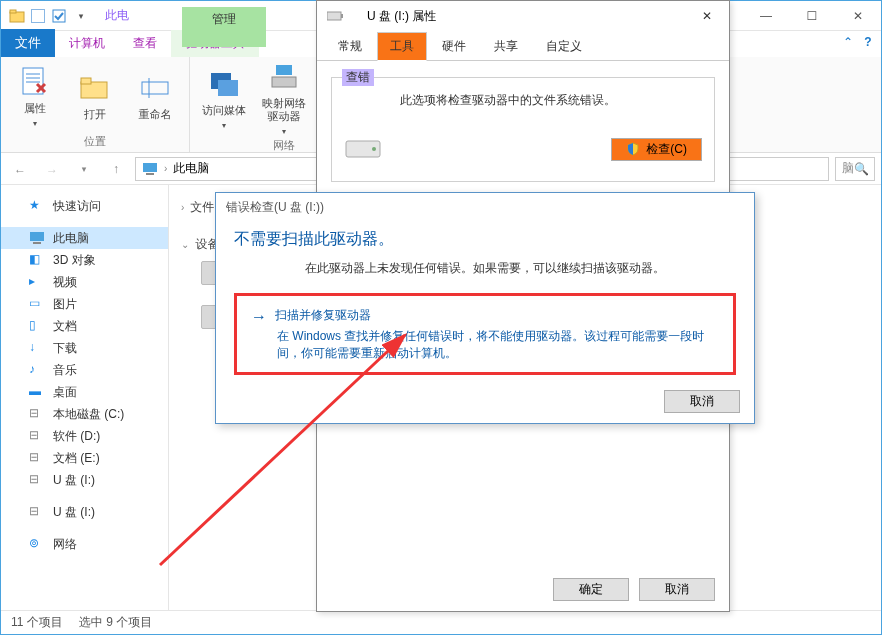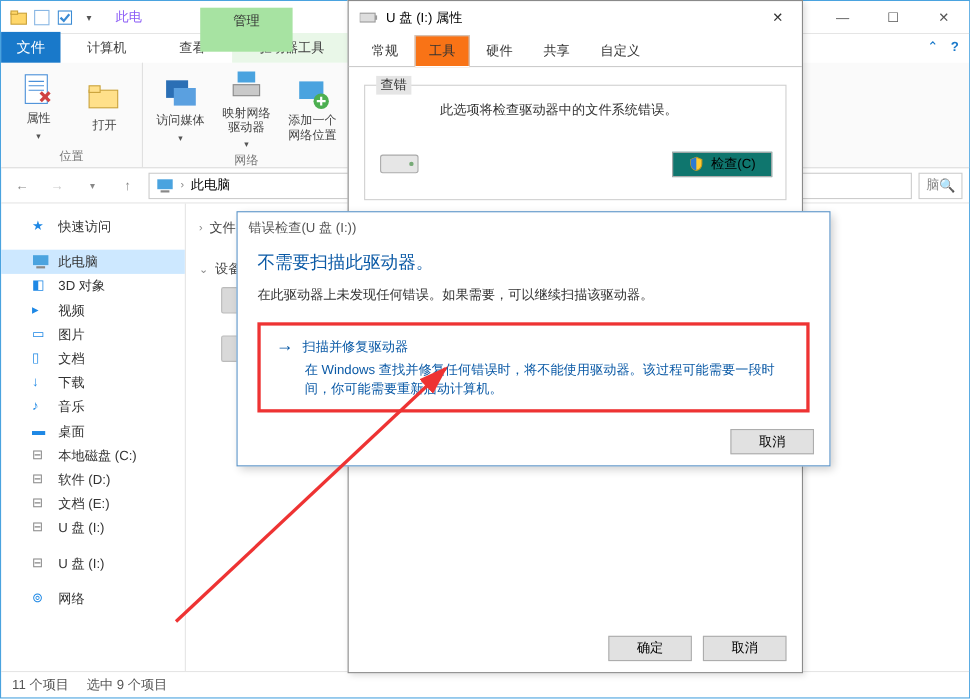--- a/index.html
+++ b/index.html
@@ -10,21 +10,21 @@
   .qat{display:flex;gap:6px;padding:0 8px;align-items:center;}
   .qat .ico{width:16px;height:16px;display:inline-flex;align-items:center;justify-content:center;}
   .titlebar .title{flex:0 0 auto;margin-left:8px;color:#8b5cf6;}
   .winbtns{position:absolute;right:0;top:0;display:flex;}
   .winbtn{width:46px;height:30px;display:flex;align-items:center;justify-content:center;color:#555;}
   .help{position:absolute;right:4px;top:34px;display:flex;gap:2px;color:#1979ca;}
   .help span{width:18px;text-align:center;}
   
   .ribbon-tabs{height:26px;display:flex;align-items:flex-end;background:#fff;padding-left:0;}
   .file-tab{background:#1979ca;color:#fff;padding:5px 14px;font-size:13px;}
-  .rtab{padding:5px 24px;color:#404040;}
+  .rtab{padding:5px 14px;color:#a21caf;}
   
   .ribbon{height:96px;border-bottom:1px solid #ddd;display:flex;background:#fafafa;}
   .group{border-right:1px solid #e0e0e0;padding:4px 10px 0;display:flex;flex-direction:column;align-items:center;}
   .group .items{display:flex;gap:12px;flex:1;align-items:center;}
   .bigbtn{display:flex;flex-direction:column;align-items:center;gap:4px;width:48px;}
   .bigbtn .gicon{width:32px;height:32px;}
   .bigbtn .lbl{font-size:11px;color:#444;text-align:center;line-height:13px;}
   .group .gname{font-size:11px;color:#777;padding:2px 0 3px;}
   .drop-caret{font-size:8px;color:#555;}
   
@@ -42,38 +42,38 @@
   .content{flex:1;padding:10px 12px;}
   .content .hdr{display:flex;align-items:center;gap:6px;color:#444;margin:4px 0;}
   .content .chev{color:#888;font-size:10px;}
   .drive-row{display:flex;align-items:center;gap:8px;margin:8px 0 20px 20px;}
   .drive-ico{width:34px;height:24px;background:#d9d9d9;border:1px solid #bbb;border-radius:2px;position:relative;}
   .drive-ico.win::after{content:"";position:absolute;right:-2px;bottom:-2px;width:12px;height:12px;background:#0078d7;}
   
   .status{position:absolute;bottom:0;left:0;right:0;height:24px;border-top:1px solid #e5e5e5;display:flex;align-items:center;padding:0 10px;gap:16px;color:#555;}
   
   .propdlg{position:absolute;left:316px;top:0;width:414px;height:612px;background:#fff;border:1px solid #8a8a8a;box-shadow:2px 2px 6px rgba(0,0,0,.15);}
-  .propdlg .ptitle{height:30px;display:flex;align-items:center;padding:0 10px;gap:8px;}
+  .propdlg .ptitle{height:30px;display:flex;align-items:center;padding:0 10px;gap:24px;}
   .propdlg .pclose{position:absolute;right:0;top:0;width:44px;height:30px;display:flex;align-items:center;justify-content:center;color:#333;}
   .ptabs{display:flex;border-bottom:1px solid #ccc;padding:0 8px;gap:2px;margin-top:0;}
   .ptab{padding:5px 12px;color:#333;border:1px solid transparent;position:relative;top:1px;}
   .ptab.active{border:1px solid #ccc;border-bottom:1px solid #fff;background:#f97316;}
   .fieldset{margin:16px 14px;border:1px solid #d0d0d0;padding:14px 12px 18px;position:relative;}
-  .fieldset .legend{position:absolute;top:-9px;left:10px;background:#e5e5e5;padding:0 4px;color:#333;}
+  .fieldset .legend{position:absolute;top:-9px;left:10px;background:#c4b5fd;padding:0 4px;color:#333;}
   .fs-row{display:flex;align-items:center;gap:14px;}
-  .checkbtn{border:1px solid #adadad;background:#0f766e;padding:2px 14px;display:inline-flex;align-items:center;gap:6px;margin-left:auto;}
+  .checkbtn{border:1px solid #adadad;background:#f97316;padding:2px 14px;display:inline-flex;align-items:center;gap:6px;margin-left:auto;}
   .shield{width:14px;height:14px;}
   .propbtns{position:absolute;bottom:10px;right:14px;display:flex;gap:10px;}
   .dlgbtn{border:1px solid #adadad;background:#e1e1e1;width:76px;height:23px;display:flex;align-items:center;justify-content:center;}
   
   .errdlg{position:absolute;left:215px;top:192px;width:540px;height:232px;background:#fff;border:1px solid #5a93c8;box-shadow:3px 3px 8px rgba(0,0,0,.2);}
   .errdlg .etitle{height:28px;display:flex;align-items:center;padding:0 10px;color:#555;}
   .errdlg .einner{padding:6px 18px 12px;}
   .errdlg h2{color:#0b5aa6;font-weight:normal;font-size:16px;margin:2px 0 10px;}
-  .errdlg .emsg{color:#333;margin-bottom:16px;}
+  .errdlg .emsg{color:#333;margin-bottom:16px;text-align:center;}
   .actionbox{border:3px solid #e33;padding:10px 14px;}
   .actionbox .atitle{color:#0b5aa6;font-size:14px;display:flex;align-items:center;gap:8px;}
   .actionbox .adesc{color:#0b5aa6;font-size:12px;margin:4px 0 0 26px;line-height:17px;}
   .errbtns{position:absolute;right:14px;bottom:10px;}
   
   .arrow{position:absolute;left:150px;top:320px;width:300px;height:250px;pointer-events:none;}
   
   svg{display:block;}
 </style>
 </head>
@@ -136,20 +136,29 @@
           <span class="drop-caret">▾</span>
         </div>
         <div class="bigbtn">
           <span class="gicon">
               <svg width="32" height="32">
                 <rect x="2" y="10" width="26" height="16" fill="#ffe08a" stroke="#caa23a"></rect>
                 <rect x="2" y="6" width="10" height="6" fill="#ffe08a" stroke="#caa23a"></rect>
               </svg>
             </span>
           <span class="lbl">打开</span>
+        </div>
+        <div class="bigbtn">
+          <span class="gicon">
+              <svg width="32" height="32">
+                <rect x="3" y="10" width="26" height="12" fill="none" stroke="#4a90d9"></rect>
+                <line x1="10" y1="6" x2="10" y2="26" stroke="#4a90d9"></line>
+              </svg>
+            </span>
+          <span class="lbl">重命名</span>
         </div>
       </div>
       <div class="gname">位置</div>
     </div>
     <div class="group">
       <div class="items">
         <div class="bigbtn">
           <span class="gicon">
               <svg width="32" height="32">
                 <rect x="3" y="5" width="20" height="16" fill="#2b6fb5"></rect>

